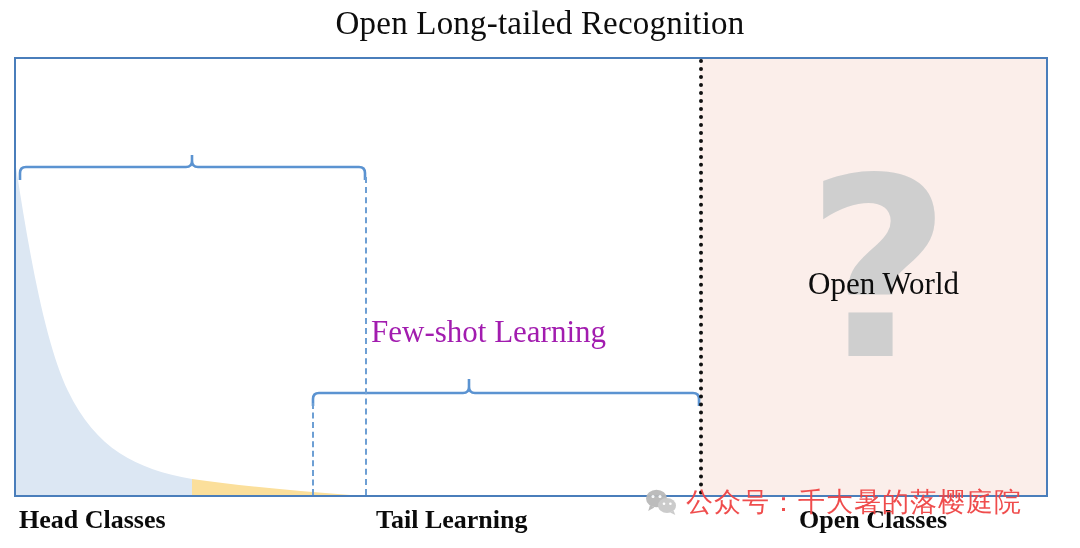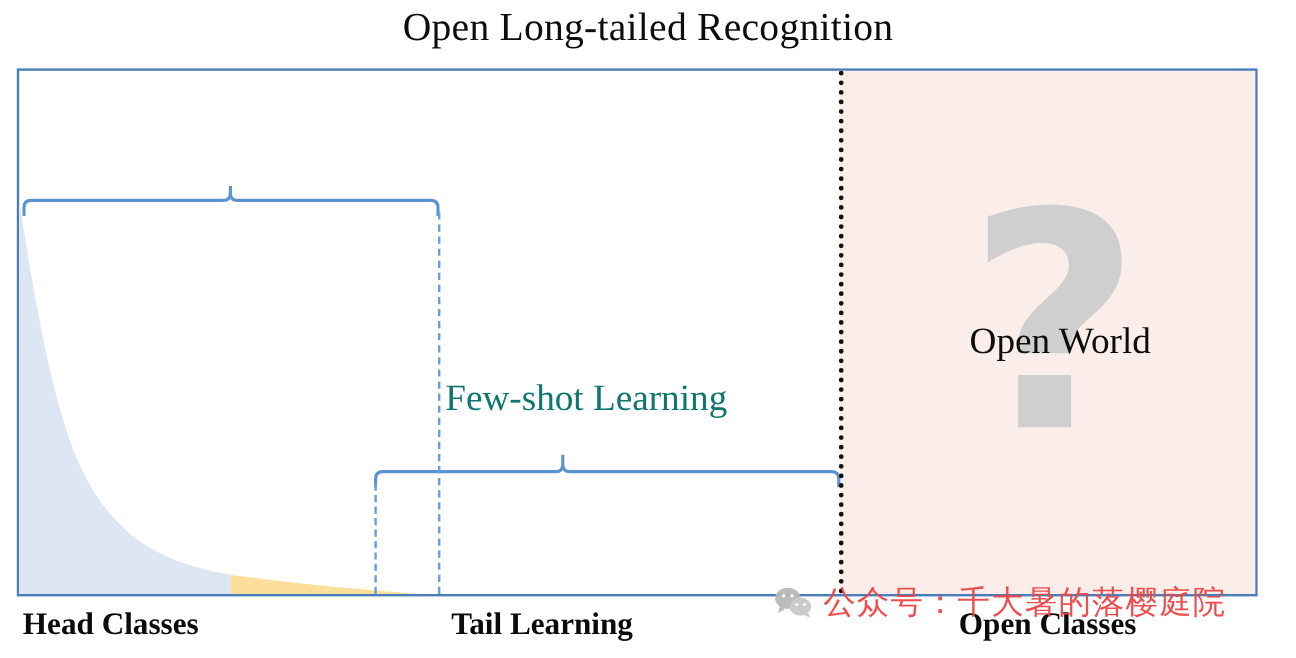--- a/index.html
+++ b/index.html
@@ -60,21 +60,21 @@
     border-left:2px dashed #6d9fd4;
   }
 
   
   .lbl-imbalanced{
     position:absolute;left:16px;top:36px;
     font-size:31px;color:#0d0d0d;white-space:nowrap;
   }
   .lbl-fewshot{
     position:absolute;left:355px;top:255px;
-    font-size:31px;color:#0f766e;white-space:nowrap;
+    font-size:31px;color:#a21caf;white-space:nowrap;
   }
   .lbl-openworld{
     position:absolute;left:792px;top:207px;
     font-size:31px;color:#0d0d0d;white-space:nowrap;
     z-index:4;
   }
 
   
   .qmark{
     position:absolute;left:790px;top:86px;

